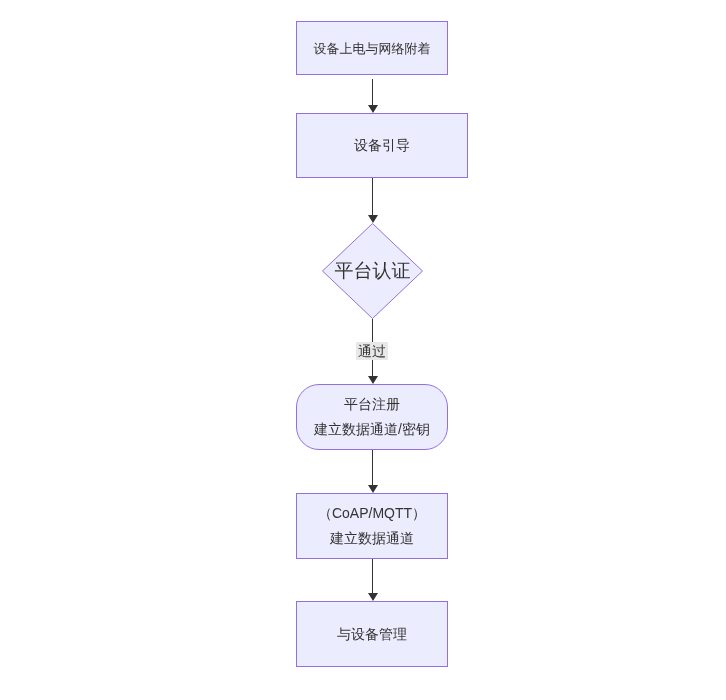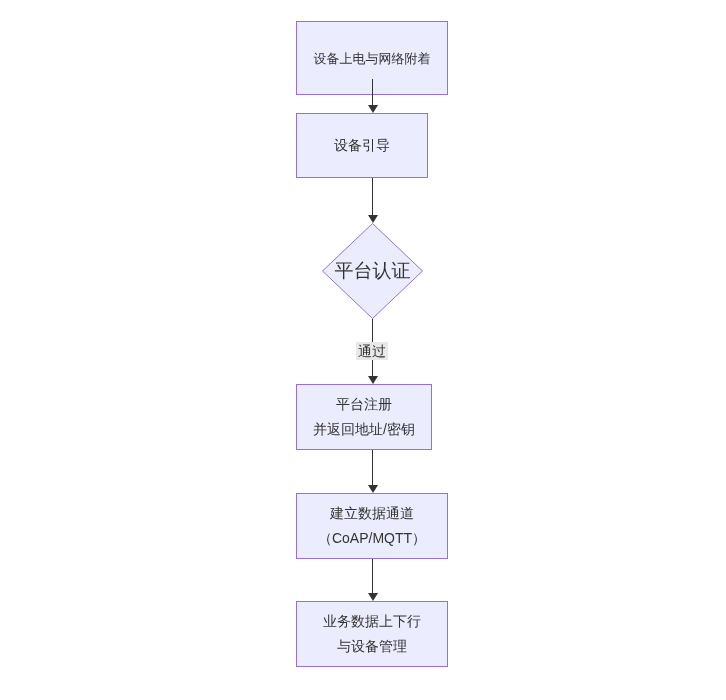--- a/index.html
+++ b/index.html
@@ -89,23 +89,23 @@
     left:372px;
     transform:translateX(-50%);
     background:var(--edge-label-bg);
     color:var(--text);
     font-size:14px;
     line-height:18px;
     padding:0 2px;
     white-space:nowrap;
   }
   
-  #n1{left:296px; top:21px;  width:152px; height:74px;}
-  #n2{left:296px; top:113px; width:132px; height:65px;}
-  #n4{left:296px; top:384px; width:136px; height:66px;}
+  #n1{left:296px; top:21px;  width:152px; height:54px;}
+  #n2{left:296px; top:113px; width:172px; height:65px;}
+  #n4{left:296px; top:384px; width:152px; height:66px;border-radius:23px;}
   #n5{left:296px; top:493px; width:152px; height:66px;}
   #n6{left:296px; top:601px; width:152px; height:66px;}
   
   #e1{top:79px;  height:34px;}
   #e2{top:178px; height:45px;}
   #e3{top:319px; height:65px;}
   #e4{top:450px; height:43px;}
   #e5{top:559px; height:42px;}
   #e3-label{top:342px;}
 </style>
@@ -140,36 +140,35 @@
   </div>
 
   <div class="edge" id="e3">
     <div class="shaft"></div>
     <div class="head"></div>
   </div>
   <div class="edge-label" id="e3-label">通过</div>
 
   <div class="node" id="n4">
     <div class="line">平台注册</div>
-    <div class="line">并返回地址/密钥</div>
+    <div class="line">建立数据通道/密钥</div>
   </div>
 
   <div class="edge" id="e4">
     <div class="shaft"></div>
     <div class="head"></div>
   </div>
 
   <div class="node" id="n5">
+    <div class="line">（CoAP/MQTT）</div>
     <div class="line">建立数据通道</div>
-    <div class="line">（CoAP/MQTT）</div>
   </div>
 
   <div class="edge" id="e5">
     <div class="shaft"></div>
     <div class="head"></div>
   </div>
 
   <div class="node" id="n6">
-    <div class="line">业务数据上下行</div>
     <div class="line">与设备管理</div>
   </div>
 
 </div>
 
 </body></html>

